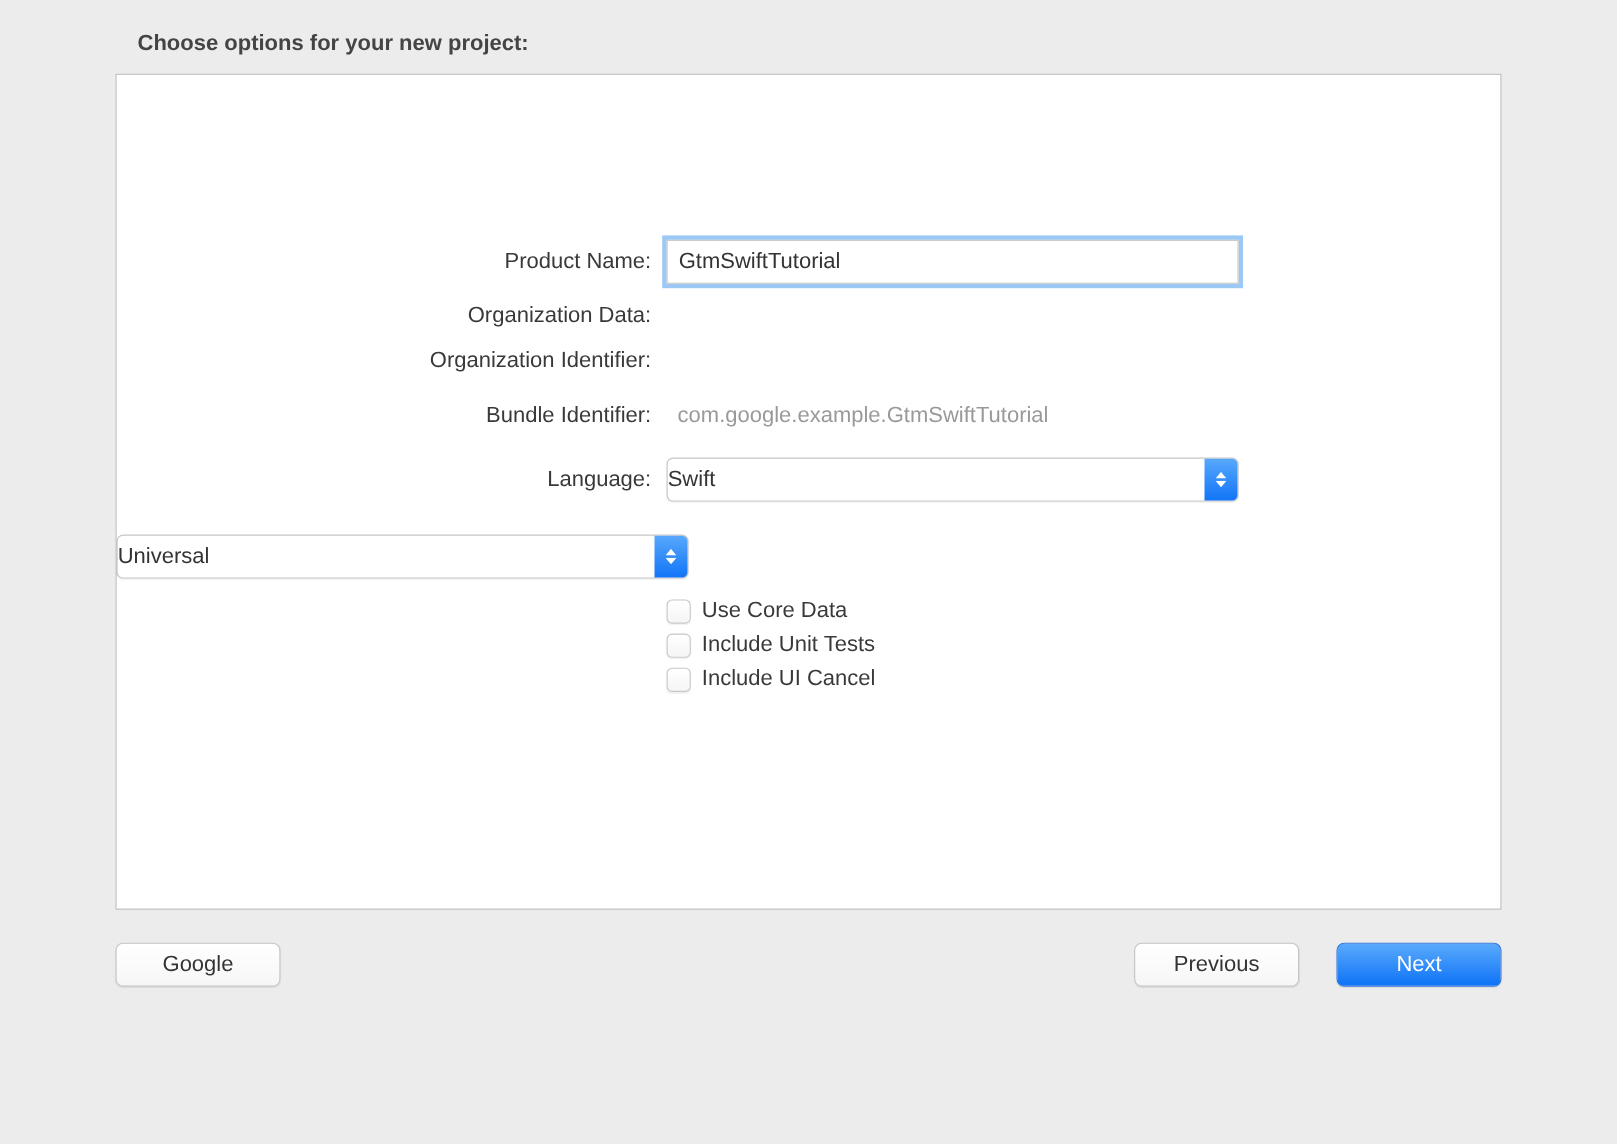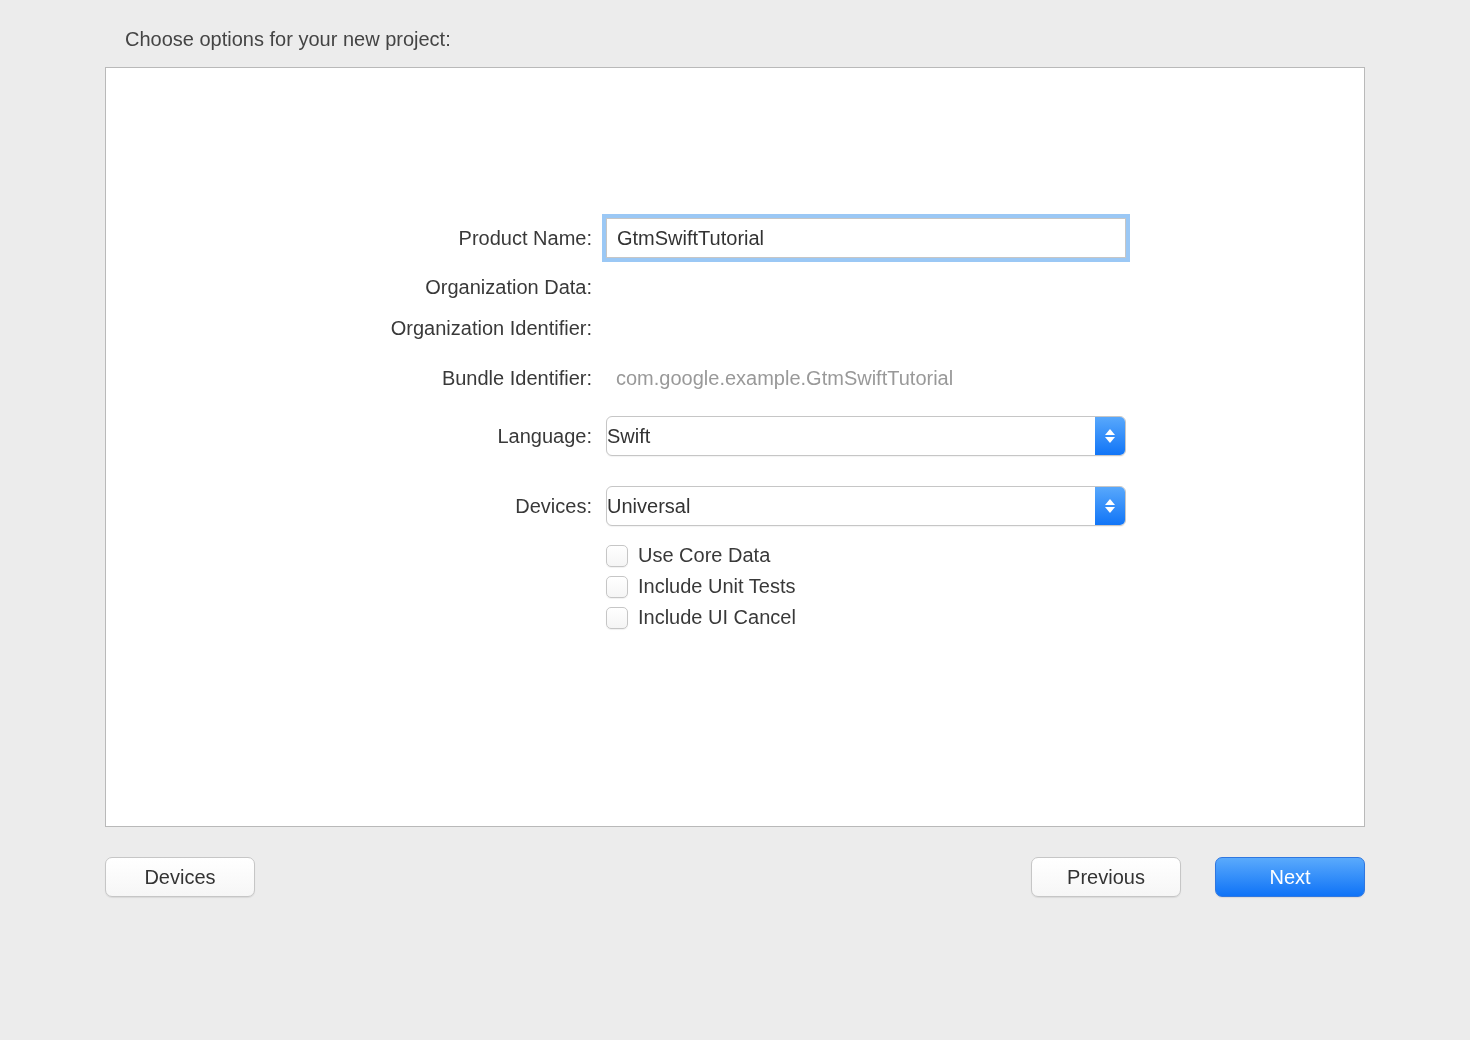--- a/index.html
+++ b/index.html
@@ -22,21 +22,21 @@
     .dialog {
       width: 1310px;
       background: #ececec;
       margin-top: 0;
       padding: 20px 25px 25px 25px;
     }
     .dialog-title {
       font-size: 20px;
       color: #444;
       margin: 8px 0 16px 20px;
-      font-weight: 400;
+      font-weight: 700;
     }
     .content-panel {
       background: #fff;
       border: 1px solid #b9b9b9;
       min-height: 760px;
       padding-top: 150px;
       position: relative;
     }
     .form {
       width: 100%;
@@ -207,21 +207,20 @@
                 </svg>
               <svg viewBox="0 0 10 6">
                   <path d="M0 0 L10 0 L5 6 Z"></path>
                 </svg>
             </div>
           </div>
         </div>
       </div>
 
       <div class="form-row" style="margin-top:30px">
-        <div class="form-label">Devices:</div>
         <div class="form-control-wrap">
           <div class="select-wrap">
             <span>Universal</span>
             <div class="select-arrow">
               <svg viewBox="0 0 10 6">
                   <path d="M5 0 L10 6 L0 6 Z"></path>
                 </svg>
               <svg viewBox="0 0 10 6">
                   <path d="M0 0 L10 0 L5 6 Z"></path>
                 </svg>
@@ -242,19 +241,19 @@
         <div class="checkbox-row">
           <div class="checkbox-box"></div>
           <span class="checkbox-label">Include UI Cancel</span>
         </div>
       </div>
 
     </div>
   </div>
 
   <div class="button-bar">
-    <button class="btn">Devices</button>
+    <button class="btn">Google</button>
     <div class="button-right">
       <button class="btn">Previous</button>
       <button class="btn btn-primary">Next</button>
     </div>
   </div>
 </div>
 
 </body></html>

